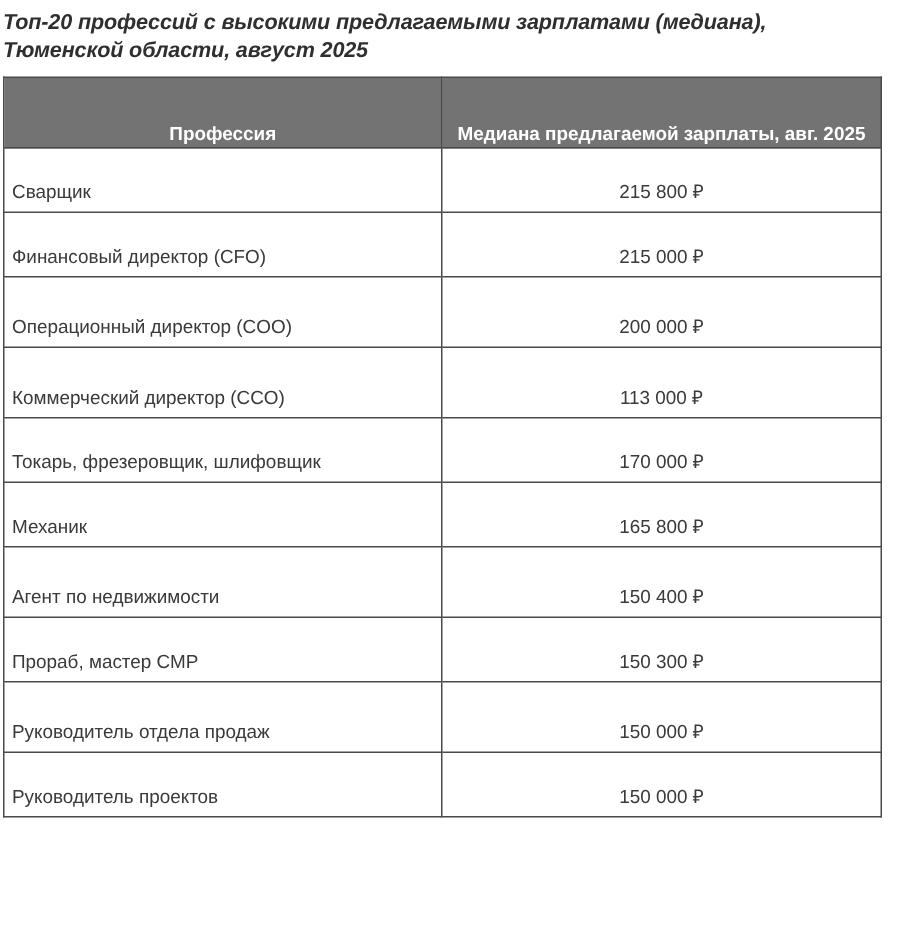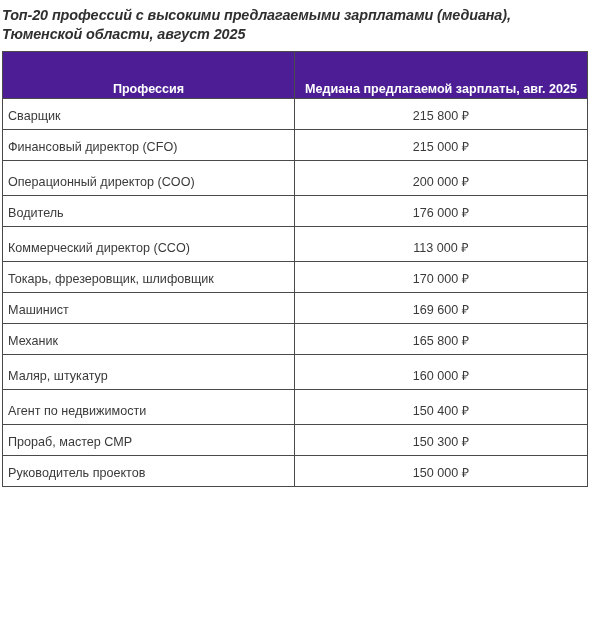--- a/index.html
+++ b/index.html
@@ -53,21 +53,21 @@
   table.data col.c-sal  { width: 293px; }
 
   table.data th,
   table.data td {
     border: 1px solid #4a4a4a;
     padding: 0;
     vertical-align: bottom;
   }
 
   thead th {
-    background: #4c1d95;
+    background: #737373;
     color: #ffffff;
     font-weight: bold;
     font-size: 12.6px;
     line-height: 17px;
     height: 46px;
     text-align: center;
     padding: 0 6px 4px 6px;
     border-color: #000000;
   }
   thead th.th-prof {
@@ -77,21 +77,21 @@
     vertical-align: bottom;
   }
 
   tbody td {
     height: 26px;
     line-height: 17px;
     color: #3a3a3a;
   }
   tbody td.prof {
     text-align: left;
-    padding: 0 6px 4px 5px;
+    padding: 12px 6px 4px 5px;
     vertical-align: bottom;
     margin-left: 40px;
   }
   tbody td.sal {
     text-align: center;
     padding: 0 6px 4px 6px;
     vertical-align: bottom;
     border-radius: 12px;
   }
   tbody tr.two-line td { height: 52px; }
@@ -139,60 +139,52 @@
           <td class="sal">215 000 ₽</td>
         </tr>
 
 
 
         <tr class="tall">
           <td class="prof">Операционный директор (COO)</td>
           <td class="sal">200 000 ₽</td>
         </tr>
 
-        <tr>
-          <td class="prof">Водитель</td>
-          <td class="sal">176 000 ₽</td>
-        </tr>
 
         <tr class="tall">
           <td class="prof">Коммерческий директор (CCO)</td>
           <td class="sal">113 000 ₽</td>
         </tr>
 
         <tr>
           <td class="prof">Токарь, фрезеровщик, шлифовщик</td>
           <td class="sal">170 000 ₽</td>
         </tr>
 
-        <tr>
-          <td class="prof">Машинист</td>
-          <td class="sal">169 600 ₽</td>
-        </tr>
 
         <tr>
           <td class="prof">Механик</td>
           <td class="sal">165 800 ₽</td>
         </tr>
 
-        <tr class="tall">
-          <td class="prof">Маляр, штукатур</td>
-          <td class="sal">160 000 ₽</td>
-        </tr>
 
         <tr class="tall">
           <td class="prof">Агент по недвижимости</td>
           <td class="sal">150 400 ₽</td>
         </tr>
 
         <tr>
           <td class="prof">Прораб, мастер СМР</td>
           <td class="sal">150 300 ₽</td>
         </tr>
 
+        <tr class="tall">
+          <td class="prof">Руководитель отдела продаж</td>
+          <td class="sal">150 000 ₽</td>
+        </tr>
 
         <tr>
           <td class="prof">Руководитель проектов</td>
           <td class="sal">150 000 ₽</td>
         </tr>
 
       </tbody>
     </table>
   </div>
 </div>

